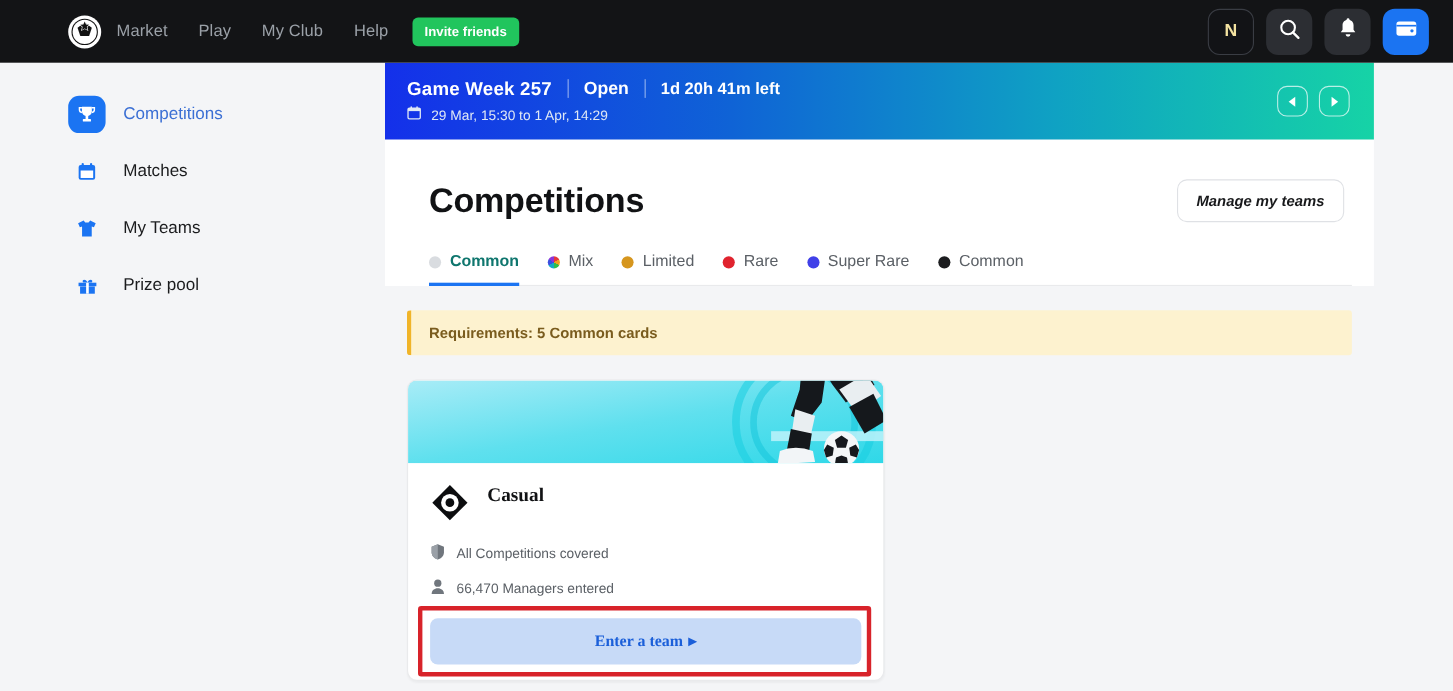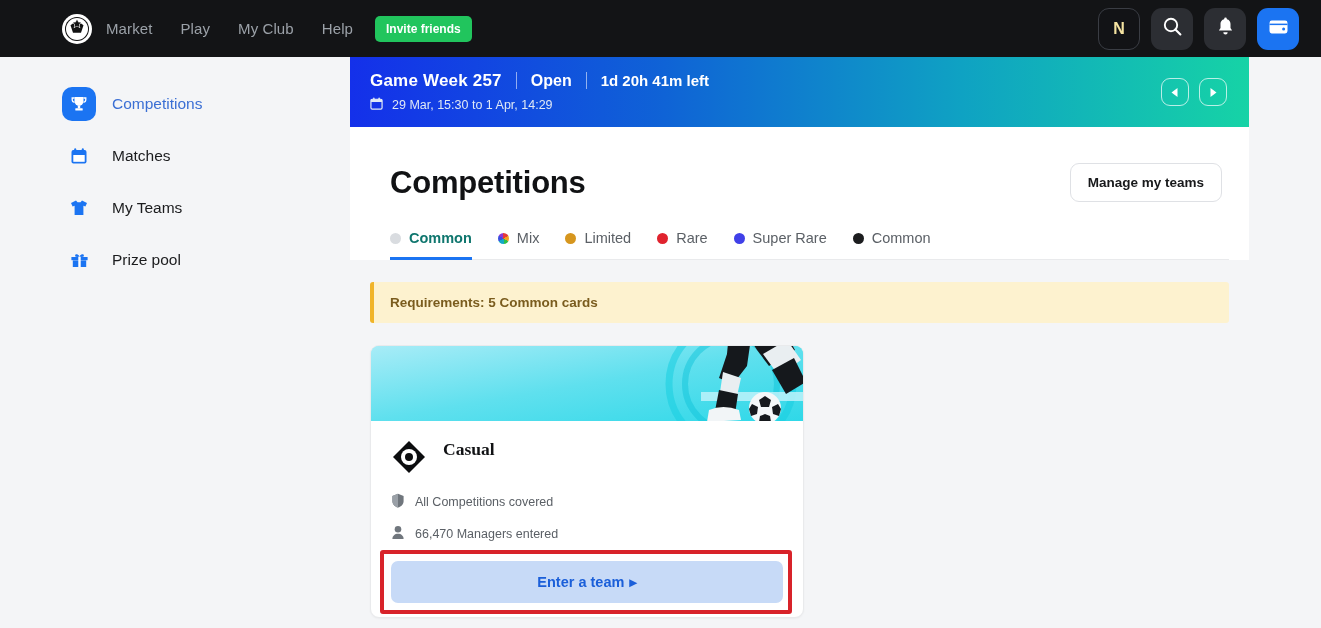--- a/index.html
+++ b/index.html
@@ -93,20 +93,21 @@
     padding: 36px 0 0 20px; margin-right: 0;
   }
   .page-title {
     font-size: 31px; font-weight: bold; color: #111214; letter-spacing: -.2px;
   }
   .manage-btn {
     margin-left: auto; margin-right: 7px;
     border: 1px solid #dfe1e5; border-radius: 9px;
     background: #fff; font-size: 13.5px; font-weight: bold; color: #18191b;
     padding: 11px 17px;
+    font-style: italic;
   }
   .tabs {
     display: flex; align-items: flex-end; gap: 26px;
     margin: 28px 0 0 20px; border-bottom: 1px solid #e9eaec;
     padding-bottom: 0;
   }
   .tab {
     display: flex; align-items: center; gap: 8px;
     padding-bottom: 11px; font-size: 14.5px; color: #5b6066;
     border-bottom: 3px solid transparent; margin-bottom: -1px;
@@ -142,21 +143,21 @@
   .card-title { font-size: 17.5px; font-weight: bold; color: #111214; }
   .stat {
     display: flex; align-items: center; gap: 10px;
     margin-top: 14px; font-size: 12.5px; color: #5b6066;
   }
   .stat:first-of-type { margin-top: 26px; }
   .enter-wrap { position: relative; margin-top: 18px; }
   .enter-btn {
     background: #c7daf7; border-radius: 7px;
     height: 42px; display: flex; align-items: center; justify-content: center;
-    color: #1b5fd9; font-weight: bold; font-size: 14.5px; gap: 5px;
+    color: #1b5fd9; font-weight: bold; font-size: 14.5px; gap: 5px; font-family: Liberation Serif, serif;
   }
   .redbox {
     position: absolute; left: -11px; top: -11px;
     width: 412px; height: 64px;
     border: 4px solid #d8232a; border-radius: 3px;
     pointer-events: none;
   }
 </style>
 </head>
 <body>

